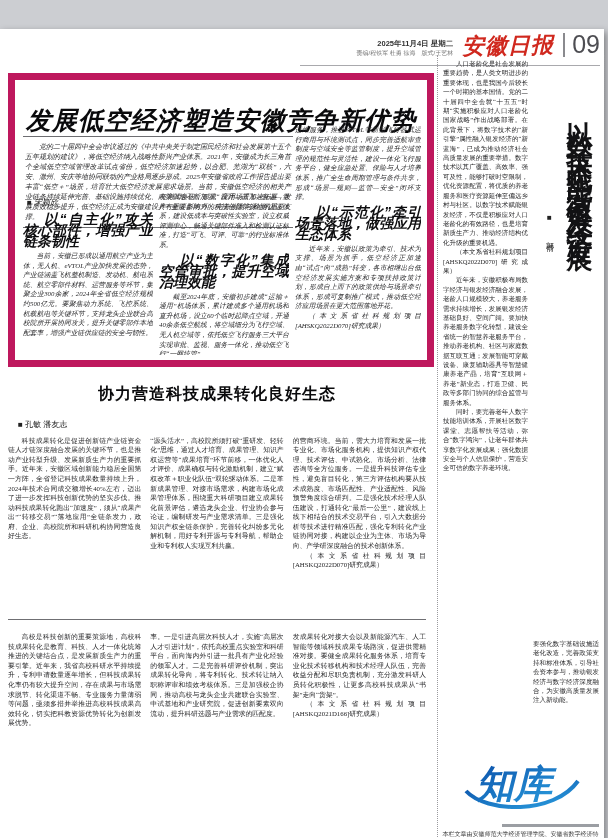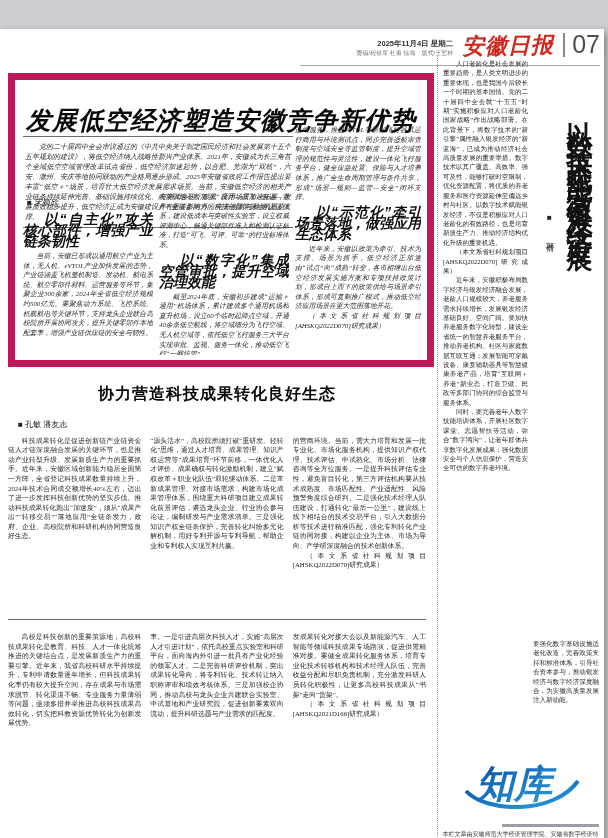--- a/index.html
+++ b/index.html
@@ -75,21 +75,21 @@
 <body>
 
 <div class="paper">
 
   <div class="header-block">
     <div class="dateblock">
       <div class="date-line">2025年11月4日 星期二</div>
       <div class="editors-line">责编/程铁军 杜勇 徐海　版式/王艺林</div>
     </div>
     <div class="masthead">安徽日报</div>
-    <div class="pagenum">07</div>
+    <div class="pagenum">09</div>
   </div>
   <div class="header-rule"></div>
 
   <section class="redbox">
     <h1 class="t-title">发展低空经济塑造安徽竞争新优势</h1>
     <div class="introband">
       <p>党的二十届四中全会审议通过的《中共中央关于制定国民经济和社会发展第十五个五年规划的建议》，将低空经济纳入战略性新兴产业体系。2021年，安徽成为长三角首个全域低空空域管理改革试点省份，低空经济加速起势，以合肥、芜湖为“双核”，六安、滁州、安庆等地协同联动的产业格局逐步形成。2025年安徽省政府工作报告提出要丰富“低空＋”场景，培育壮大低空经济发展需求场景。当前，安徽低空经济的相关产业链条持续延伸完善、基础设施持续优化、政策供给不断加强、应用场景加速拓展，发展质效稳步提升，低空经济正成为安徽建设具有重要影响力的科技创新策源地的重要支撑。</p>
     </div>
     <div class="byline t-byline"><span>■ 宋颖欣</span></div>
     <div class="t-col1">

